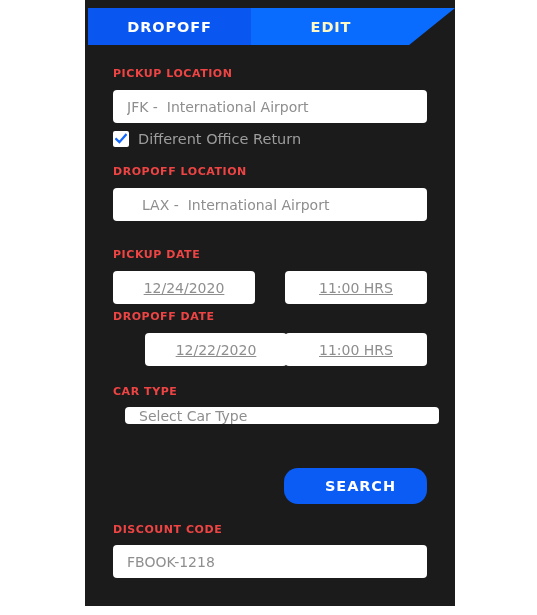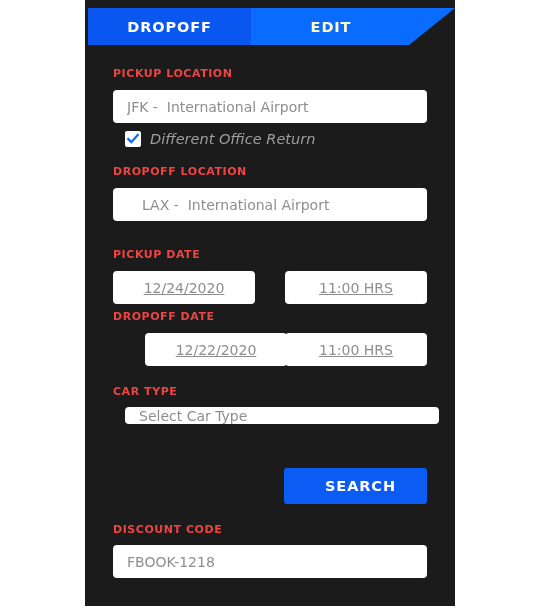--- a/index.html
+++ b/index.html
@@ -90,25 +90,24 @@
     font-size: 14px;
     padding: 0 14px;
     outline: none;
   }
   .textbox::placeholder { color: #8e8e8e; opacity: 1; }
   .textbox.center { text-align: center; padding: 0 6px; text-decoration: underline; }
 
   
   #checkbox-row {
     position: absolute;
-    left: 40px;
+    left: 28px;
     top: 86px;
     display: flex;
     gap: 9px;
-    font-style: italic;
   }
   .checkbox {
     width: 16px;
     height: 16px;
     background: #ffffff;
     border-radius: 2px;
     position: relative;
     flex: none;
   }
   .checkbox svg {
@@ -124,21 +123,21 @@
 
   
   #search-button {
     position: absolute;
     left: 199px;
     top: 423px;
     width: 143px;
     height: 36px;
     background: #0a5cf5;
     border: 0;
-    border-radius: 3px;
+    border-radius: 14px;
     color: #ffffff;
     font-family: "DejaVu Sans", "Liberation Sans", sans-serif;
     font-size: 14.5px;
     font-weight: bold;
     letter-spacing: 0.9px;
     cursor: pointer;
     padding-left: 16px;
   }
 </style>
 </head>

